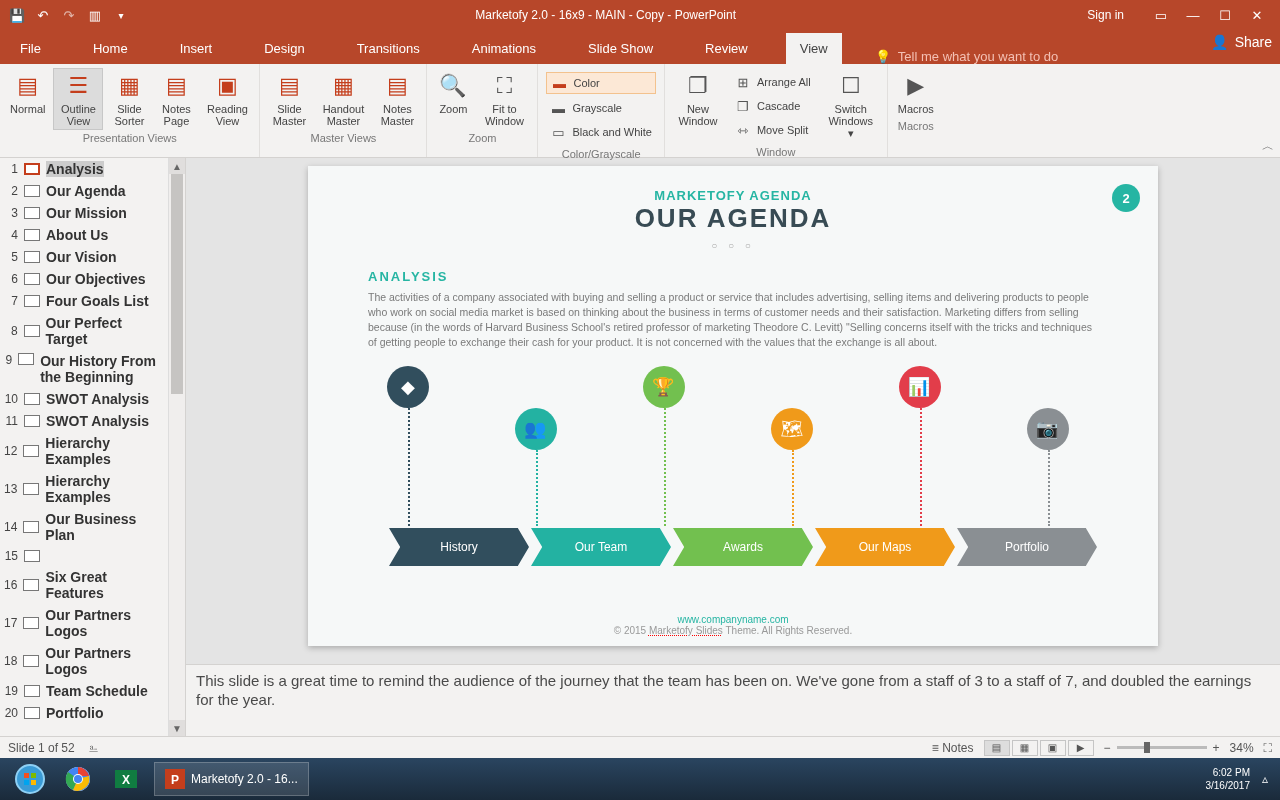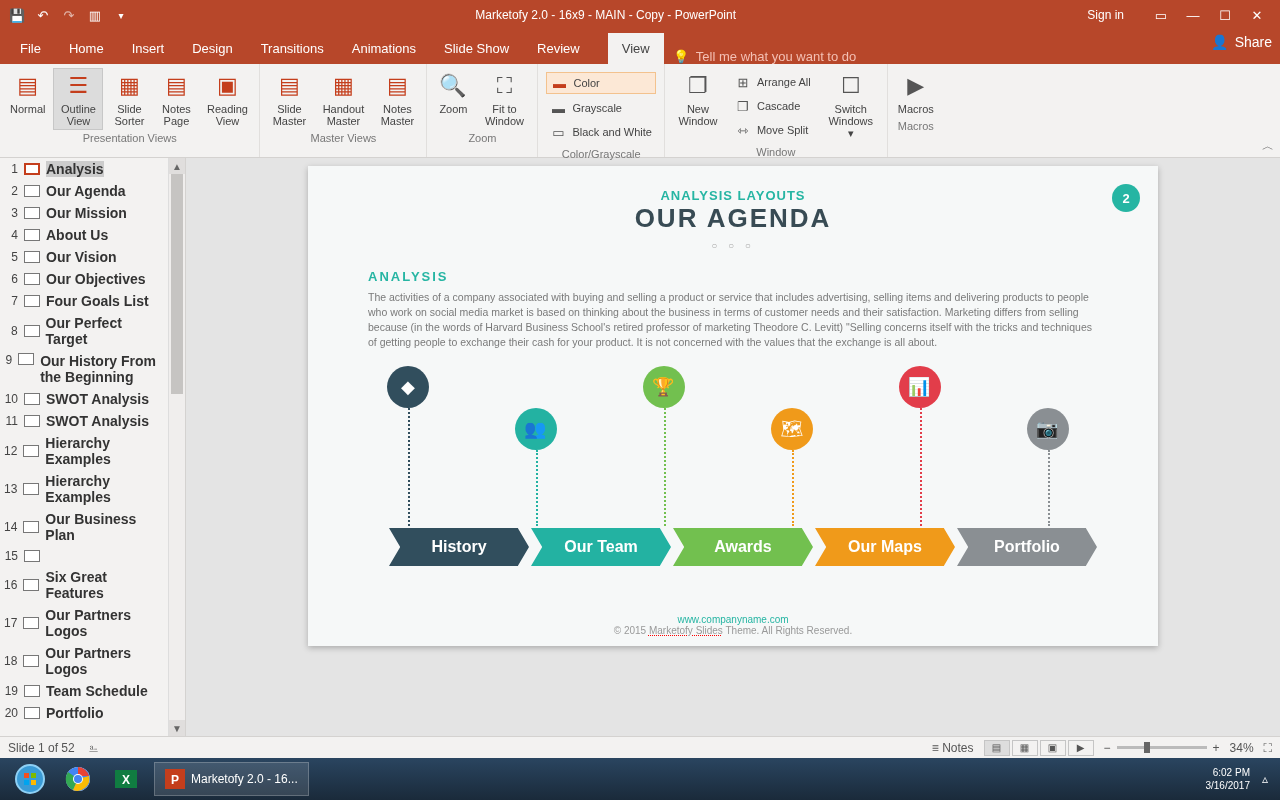--- a/index.html
+++ b/index.html
@@ -7,23 +7,23 @@
 
 
 .titlebar { height: 30px; background: #b7472a; color: #fff; display: flex; align-items: center; font-size: 12px; }
 .qat { display: flex; align-items: center; gap: 8px; padding: 0 8px; }
 .qat .icon, .winctrl .icon { width: 18px; height: 18px; display: flex; align-items: center; justify-content: center; font-size: 13px; color: #fff; }
 .titlebar .title { flex: 1; text-align: center; font-size: 12px; }
 .winctrl { display: flex; align-items: center; gap: 14px; padding: 0 14px; }
 .signin { padding: 0 14px; }
 
 
-.tabs { height: 34px; background: #b7472a; display: flex; align-items: flex-end; color: #fff; font-size: 13px; position: relative; }
+.tabs { height: 34px; background: #b7472a; display: flex; align-items: flex-end; color: #fff; font-size: 13px; position: relative; gap: 24px; }
 .tab { padding: 8px 14px; cursor: default; }
-.tab.active { background: #f3f2f1; color: #444; margin-left: 14px; }
+.tab.active { background: #f3f2f1; color: #444; }
 .tab.file { margin-left: 6px; }
 .tell { display: flex; align-items: center; gap: 6px; padding: 0 10px; color: #f4c0b4; font-size: 13px; }
 .share { position: absolute; right: 8px; top: 4px; color:#fff; display:flex; align-items:center; gap:6px; font-size: 14px; }
 
 
 .ribbon { height: 94px; background: #f3f2f1; border-bottom: 1px solid #d4d2d0; display: flex; font-size: 11px; color: #444; position: relative; }
 .group { border-right: 1px solid #e1dfdd; display: flex; flex-direction: column; padding: 2px 6px; }
 .group-row { display: flex; gap: 4px; padding-top: 2px; }
 .big-btn { display: flex; flex-direction: column; align-items: center; justify-content: flex-start; padding: 2px 3px; gap: 2px; cursor: default; border: 1px solid transparent; }
 .big-btn.active { background: #dcdcdc; border: 1px solid #c7c7c7; }
@@ -59,21 +59,21 @@
 .subtitle { color:#26b5a3; font-weight:700; letter-spacing:1px; font-size: 13px;}
 .bigtitle { color:#384b54; font-weight:700; font-size: 26px; letter-spacing:2px; }
 .dots { margin-top:6px; font-size:10px; color:#aaa; letter-spacing:4px;}
 .section-title { padding: 18px 60px 6px; color:#26b5a3; font-weight:700; letter-spacing:2px; font-size: 13px;}
 .body { padding: 0 60px; font-size: 10.5px; line-height: 15px; color:#7a7a7a;}
 
 .steps-wrap { position:absolute; left:80px; right:60px; top:200px; height:200px; }
 .circle { position:absolute; width:42px; height:42px; border-radius:50%; display:flex;align-items:center;justify-content:center; color:#fff; font-size:18px;}
 .line { position:absolute; width:1px; border-left: 2px dotted; }
 .chevrons { position:absolute; bottom: 0; left:0; right:0; height:38px; display:flex;}
-.chev { flex:1; position:relative; color:#fff; display:flex;align-items:center;justify-content:center; font-size:16px; font-weight:700;}
+.chev { flex:1; position:relative; color:#fff; display:flex;align-items:center;justify-content:center; font-size:12px; font-weight:400;}
 .chev::before { content:""; position:absolute; inset:0; clip-path: polygon(0 0, 92% 0, 100% 50%, 92% 100%, 0 100%, 8% 50%); }
 .chev span { position: relative; z-index:1;}
 
 .footer-links { position:absolute; bottom:10px; left:0; right:0; text-align:center; font-size:10px; }
 .footer-links .url { color:#26b5a3; }
 .footer-links .copy { color:#999; }
 .footer-links .uline { text-decoration: underline dotted red; }
 
 .notes-pane { height: 72px; background:#f3f2f1; border-top:1px solid #d4d2d0; padding: 6px 10px; font-size:15px; color:#4a4a4a; line-height:19px; }
 
@@ -366,21 +366,21 @@
           <div style="position:absolute;top:0;left:2px;right:2px;height:220px;background:#c6c4c2;"></div>
         </div>
       <div class="arrow">▼</div>
     </div>
   </div>
   <div class="slide-area">
     <div class="slide-canvas">
       <div class="slide">
         <div class="badge">2</div>
         <div class="slide-header">
-          <div class="subtitle">ANALYSIS LAYOUTS</div>
+          <div class="subtitle">MARKETOFY AGENDA</div>
           <div class="bigtitle">OUR AGENDA</div>
           <div class="dots">○ ○ ○</div>
         </div>
         <div class="section-title">ANALYSIS</div>
         <div class="body">The activities of a company associated with buying and selling a product or service that includes advertising, selling items and delivering products to people who work on social media market is based on thinking about the business in terms of customer needs and their satisfaction. Marketing differs from selling because (in the words of Harvard Business School's retired professor of marketing Theodore C. Levitt) "Selling concerns itself with the tricks and techniques of getting people to exchange their cash for your product. It is not concerned with the values that the exchange is all about.</div>
         <div class="steps-wrap" id="steps-wrap">
           <div class="chevrons" id="chevrons">
               <div class="chev" style="--c: #314e5d; position: relative; color: rgb(255, 255, 255); margin: 0px 1px; background: transparent; height: 38px; display: flex; align-items: center; justify-content: center;">
                 <div style="position: absolute; inset: 0px; background: rgb(49, 78, 93); clip-path: polygon(0px 0px, 92% 0px, 100% 50%, 92% 100%, 0px 100%, 8% 50%);"></div>
                 <span>History</span>
@@ -414,20 +414,21 @@
             <div class="line" style="border-color: rgb(226, 61, 74); left: 532px; top: 42px; height: 118px;"></div>
             <div class="circle" style="background: rgb(138, 143, 147); left: 639px; top: 42px;">📷</div>
             <div class="line" style="border-color: rgb(138, 143, 147); left: 660px; top: 84px; height: 76px;"></div>
           </div>
         <div class="footer-links">
           <div class="url">www.companyname.com</div>
           <div class="copy">© 2015 <span class="uline">Marketofy Slides</span> Theme. All Rights Reserved.</div>
         </div>
       </div>
     </div>
+    <div class="notes-pane">This slide is a great time to remind the audience of the journey that the team has been on. We've gone from a staff of 3 to a staff of 7, and doubled the earnings for the year.</div>
   </div>
 </div>
 
 <div class="statusbar">
   <span>Slide 1 of 52</span>
   <span style="margin-left:14px">⎁</span>
   <div class="right">
     <span>≡ <span>Notes</span></span>
     <div class="view-btns">
       <div class="vb" style="background:#ddd">▤</div>

